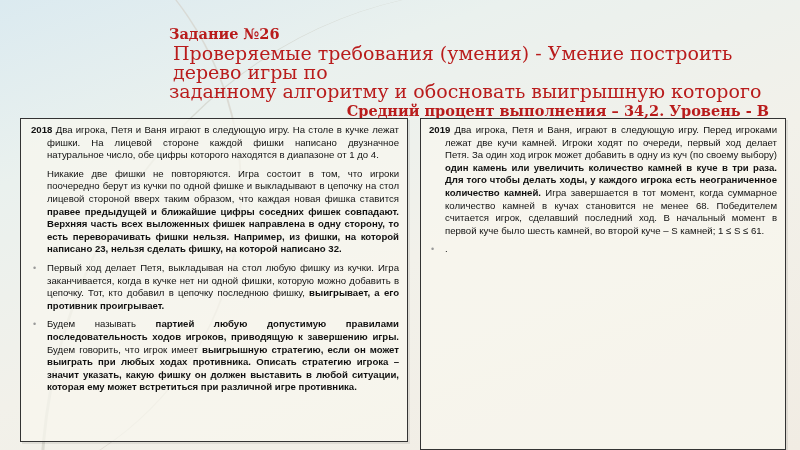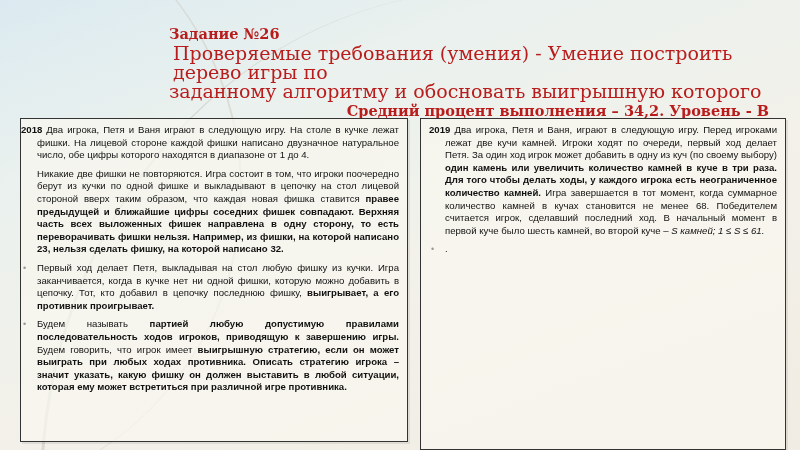--- a/index.html
+++ b/index.html
@@ -26,30 +26,30 @@
   .h-line { font-size:19px; line-height:19px; }
   .h-line.first { padding-left:4px; }
   .h-pct { font-size:14.5px; font-weight:bold; line-height:20px;text-align:right; }
 
   .box {
     position:absolute; background:rgba(248,246,238,0.72);
     border:1.5px solid #333; box-sizing:border-box;
     box-shadow: 2px 2px 0 rgba(0,0,0,0.08);
     font-family:"Liberation Sans", sans-serif; font-size:9.6px; line-height:12.6px; color:#111;
   }
-  .box-left { left:20px; top:118px; width:388px; height:324px; padding:5px 8px 4px 0; }
+  .box-left { left:20px; top:118px; width:388px; height:324px; padding:5px 8px 4px 10px; }
   .box-right { left:420px; top:118px; width:366px; height:332px; padding:5px 8px 4px 8px; }
   .para { text-align:justify; margin:0 0 6px 0; position:relative; }
   .para.first { text-indent:-16px; padding-left:16px; }
   .para.indent { padding-left:16px; }
   .para .bullet { position:absolute; left:2px; top:0; color:#999; font-size:9px; }
   .year { font-weight:bold; }
   b { font-weight:bold; }
   .bi { font-weight:bold; }
-  .it { font-style:italic; }
+  .it { }
 </style>
 </head>
 <body>
 
 <div class="bg-arc2"></div>
 <div class="bg-arc"></div>
 
 <div class="header">
   <div class="h-title">Задание  №26</div>
   <div class="h-line first">Проверяемые требования (умения) - Умение построить дерево игры по</div>

